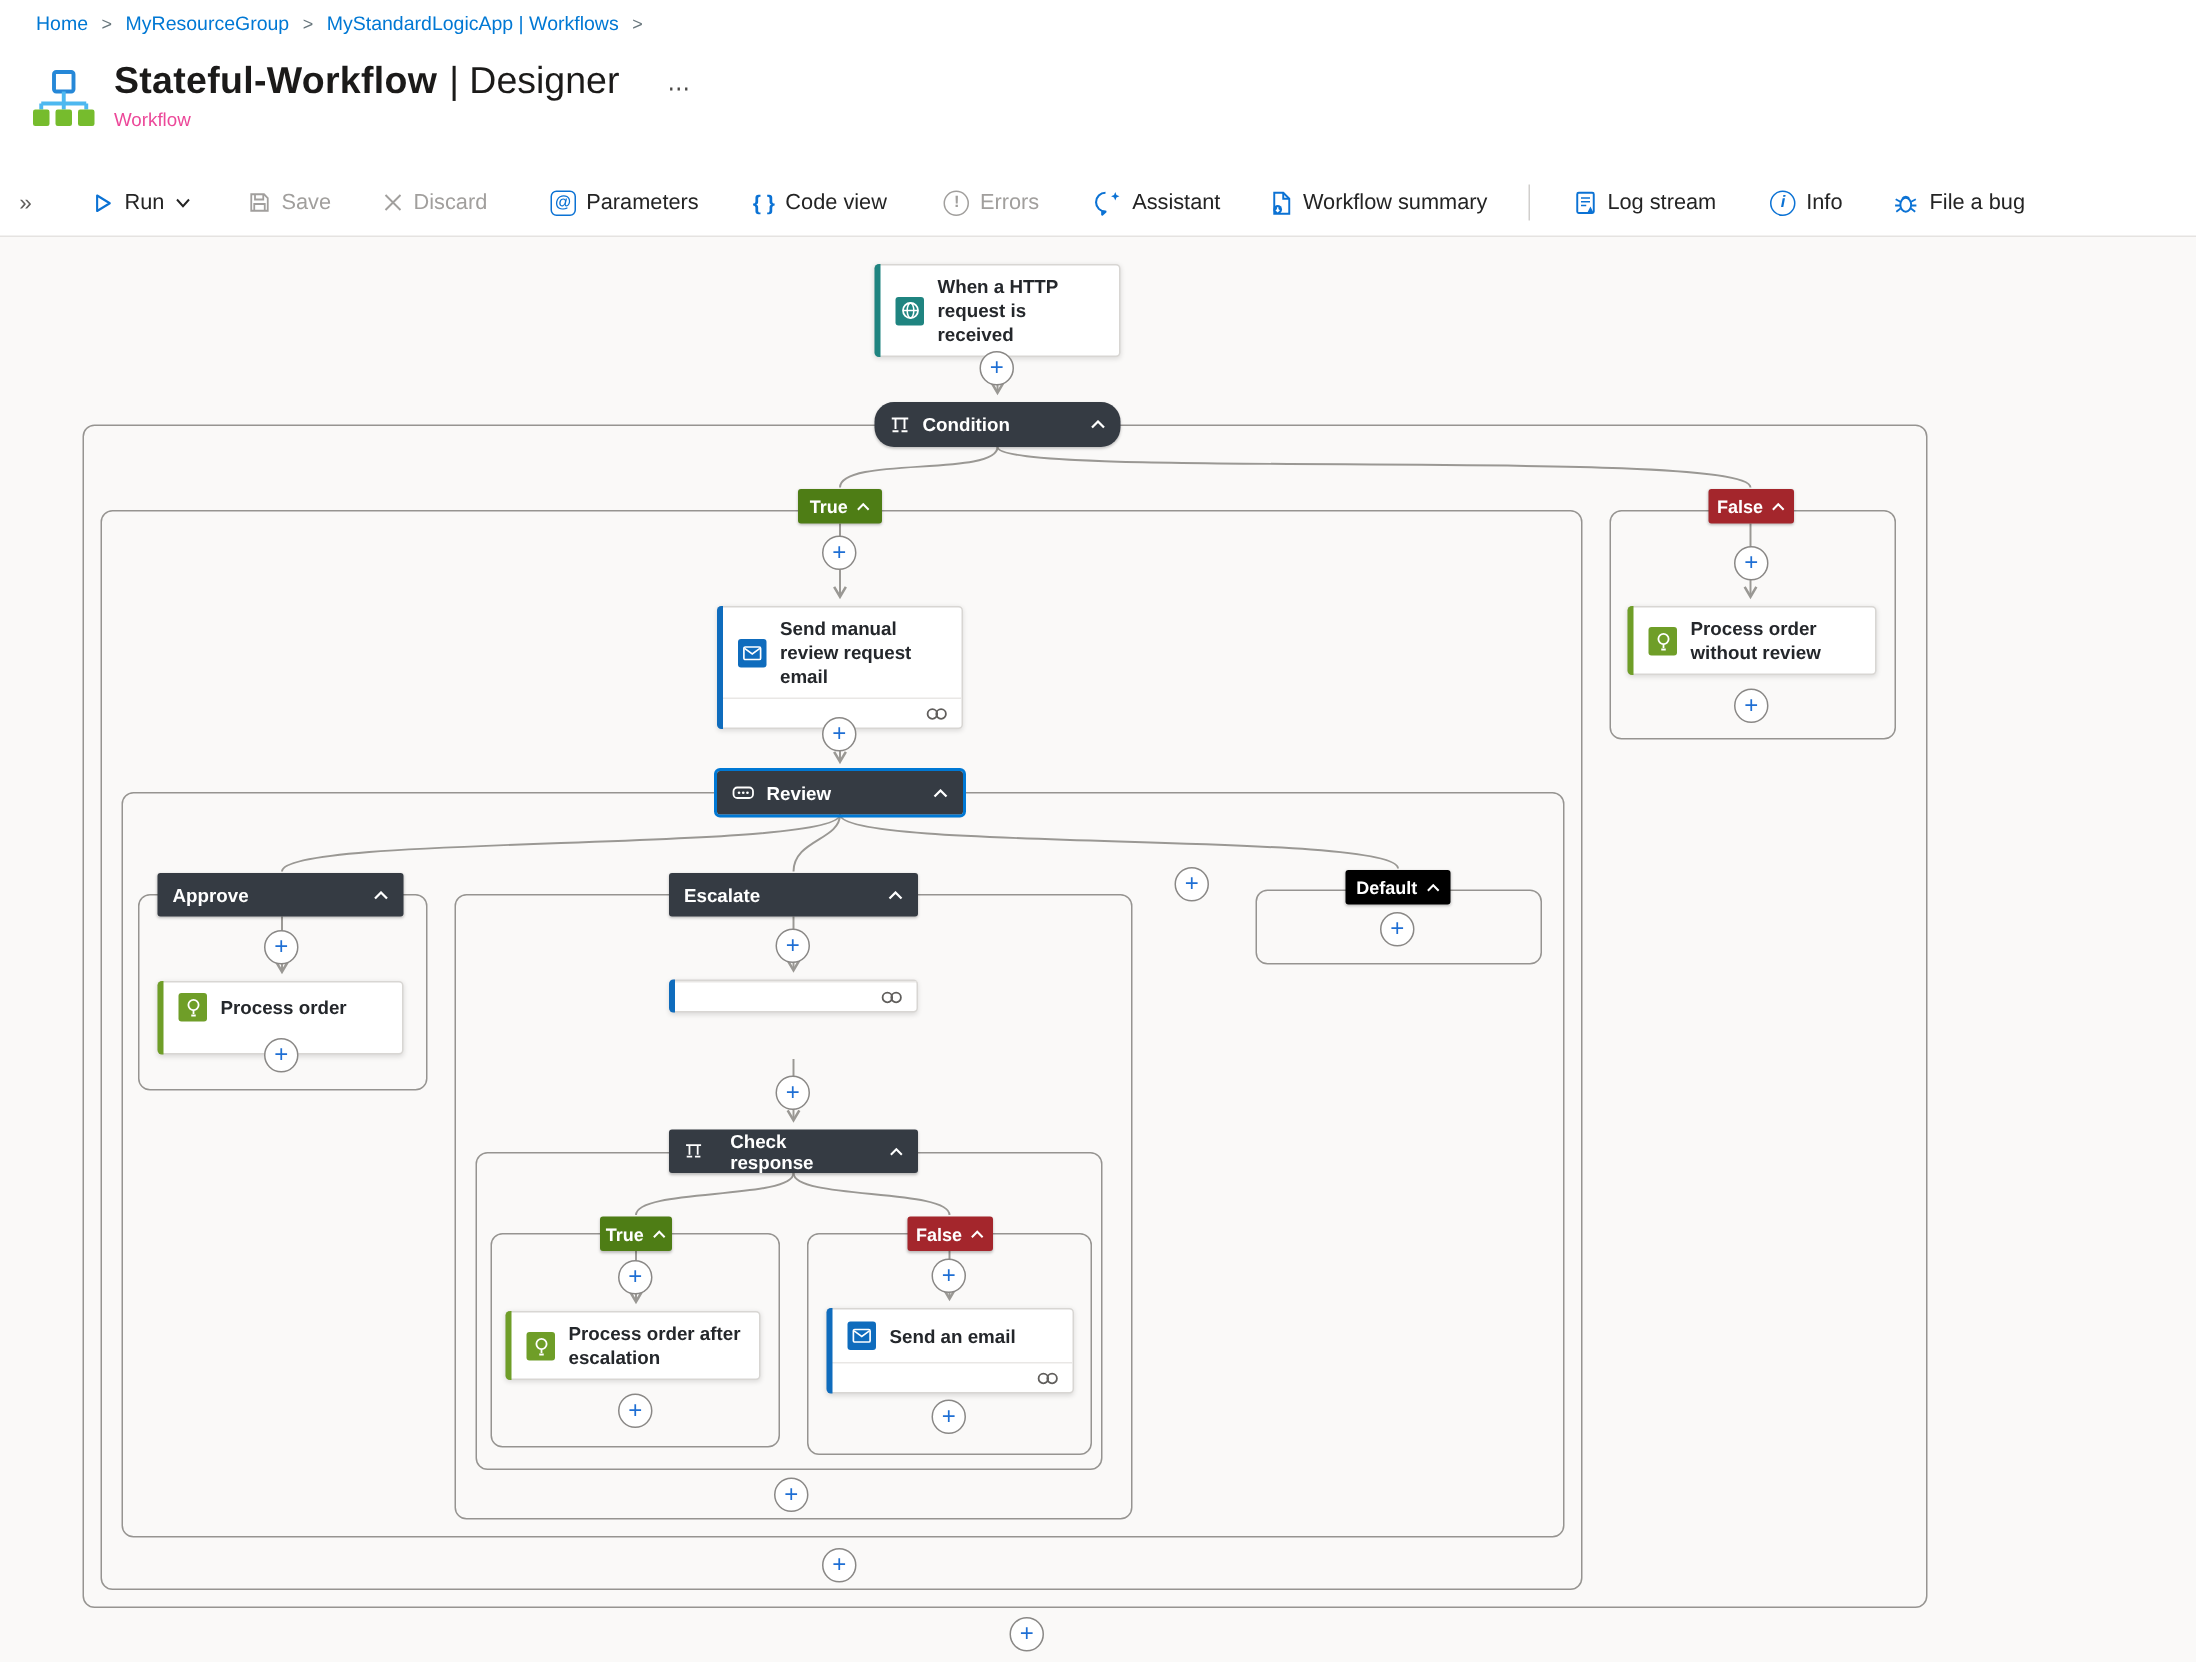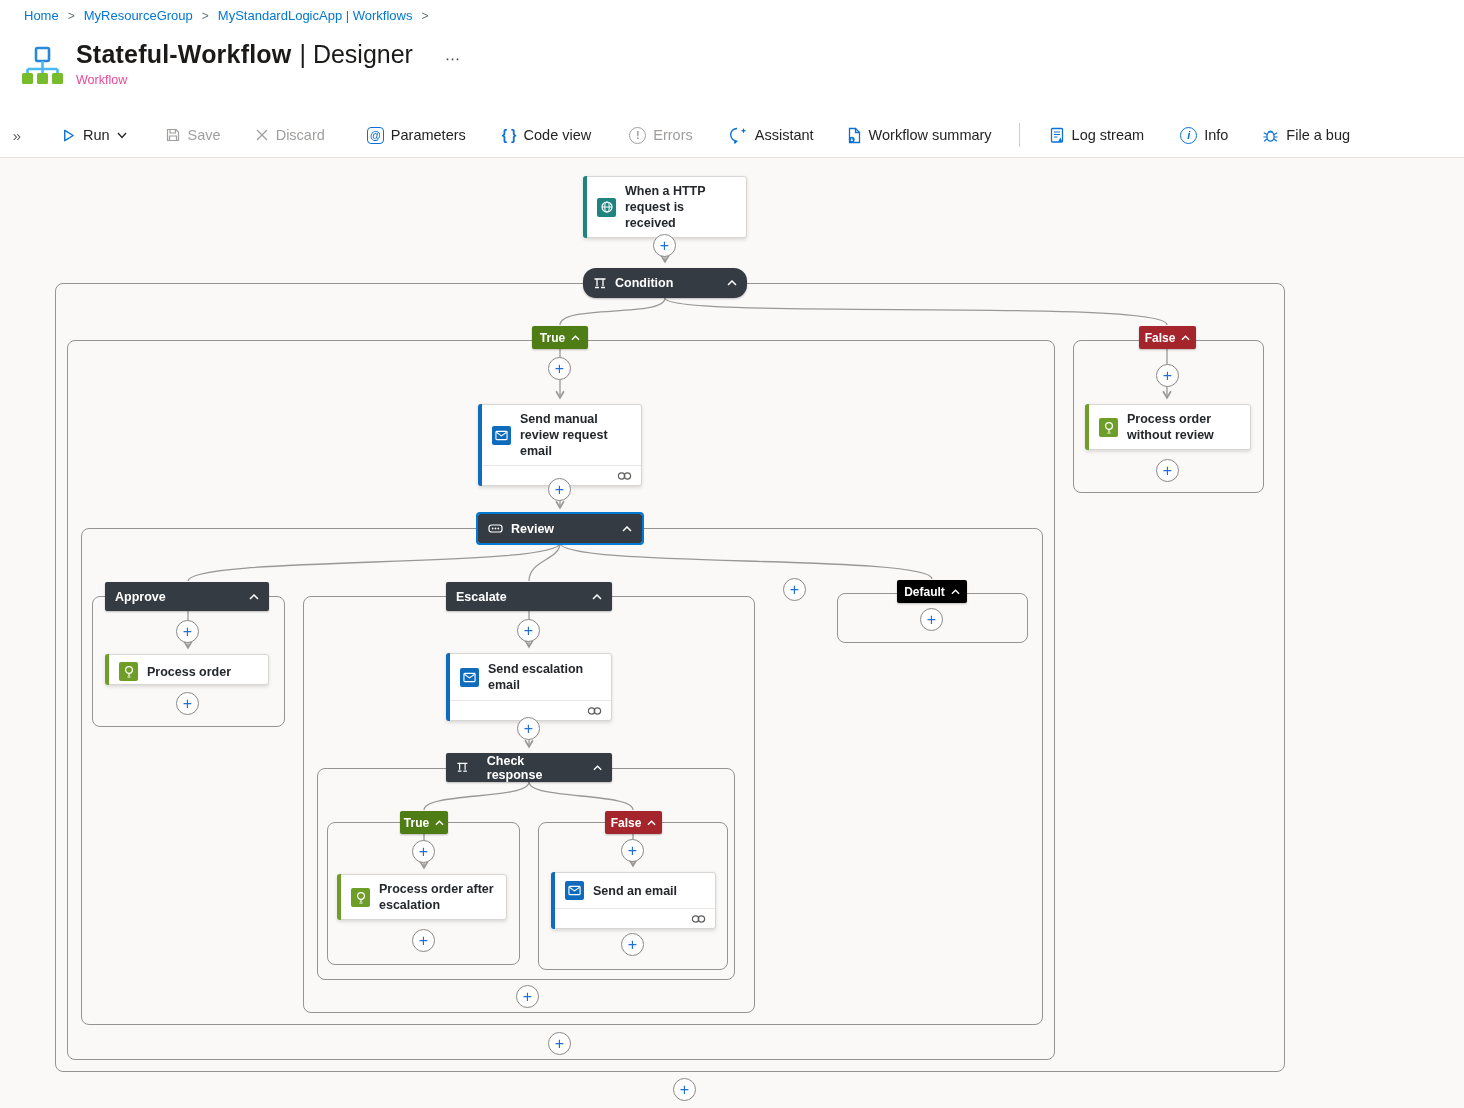--- a/index.html
+++ b/index.html
@@ -291,48 +291,39 @@
     </svg>
   </div>
 
   <div class="dark-node" style="left:105px; top:424px; width:164px; height:29px;">
     <span>Approve</span>
     <svg class="chev" width="10" height="6" viewBox="0 0 10 6">
       <path d="M1 5 L5 1 L9 5" fill="none" stroke="#fff" stroke-width="1.5"></path>
     </svg>
   </div>
   <div class="card" style="left:105px; top:496px; width:164px; --accent:#6f9e28;">
-    <div class="main" style="padding-top:7px; padding-bottom:3px;">
+    <div class="main" style="padding-top:7px; padding-bottom:21px;">
       <span class="nicon" style="background:#6f9e28;">
         <svg width="12" height="13" viewBox="0 0 12 13">
           <circle cx="6" cy="5" r="3.4" fill="none" stroke="#fff" stroke-width="1.2"></circle>
           <path d="M6 8.4 V11 M4.5 12 H7.5" stroke="#fff" stroke-width="1.2"></path>
         </svg>
       </span>
       <span class="ttl">Process order</span>
     </div>
   </div>
 
   <div class="dark-node" style="left:446px; top:424px; width:166px; height:29px;">
     <span>Escalate</span>
     <svg class="chev" width="10" height="6" viewBox="0 0 10 6">
       <path d="M1 5 L5 1 L9 5" fill="none" stroke="#fff" stroke-width="1.5"></path>
     </svg>
   </div>
 
   <div class="card" style="left:446px; top:495px; width:166px; --accent:#0f6cbd;">
-    <div class="main" style="padding-top:7px; padding-bottom:7px;">
-      <span class="nicon" style="background:#0f6cbd;">
-        <svg width="13" height="11" viewBox="0 0 14 11">
-          <rect x="1" y="1" width="12" height="9" rx="1" fill="none" stroke="#fff" stroke-width="1.2"></rect>
-          <path d="M1.5 2 L7 6 L12.5 2" fill="none" stroke="#fff" stroke-width="1.1"></path>
-        </svg>
-      </span>
-      <span class="ttl">Send escalation email</span>
-    </div>
     <div class="ftr">
       <svg width="15" height="10" viewBox="0 0 15 10">
         <circle cx="4.6" cy="5" r="3.2" fill="none" stroke="#605e5c" stroke-width="1.2"></circle>
         <circle cx="10.4" cy="5" r="3.2" fill="none" stroke="#605e5c" stroke-width="1.2"></circle>
       </svg>
     </div>
   </div>
 
   <div class="dark-node" style="left:446px; top:595px; width:166px; height:29px;gap:18px;">
     <svg width="14" height="13" viewBox="0 0 14 13">

